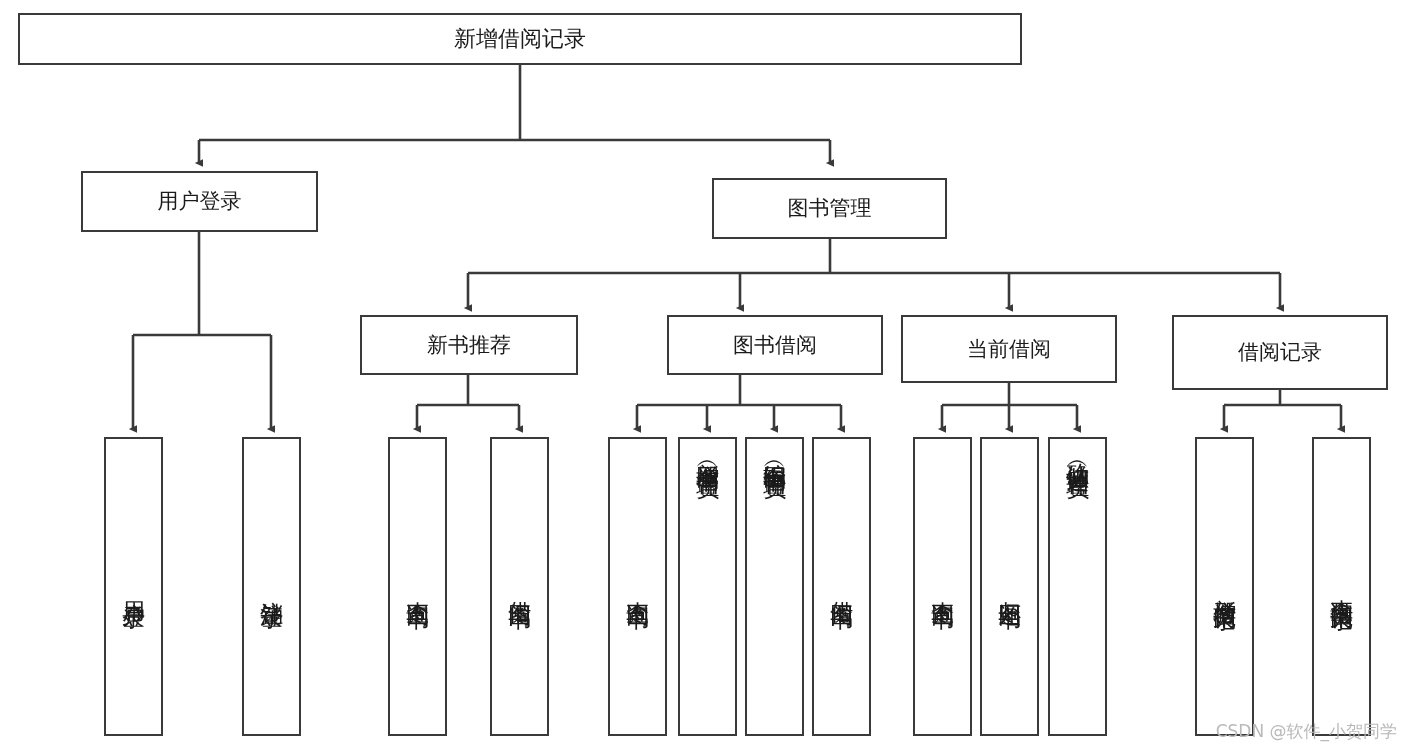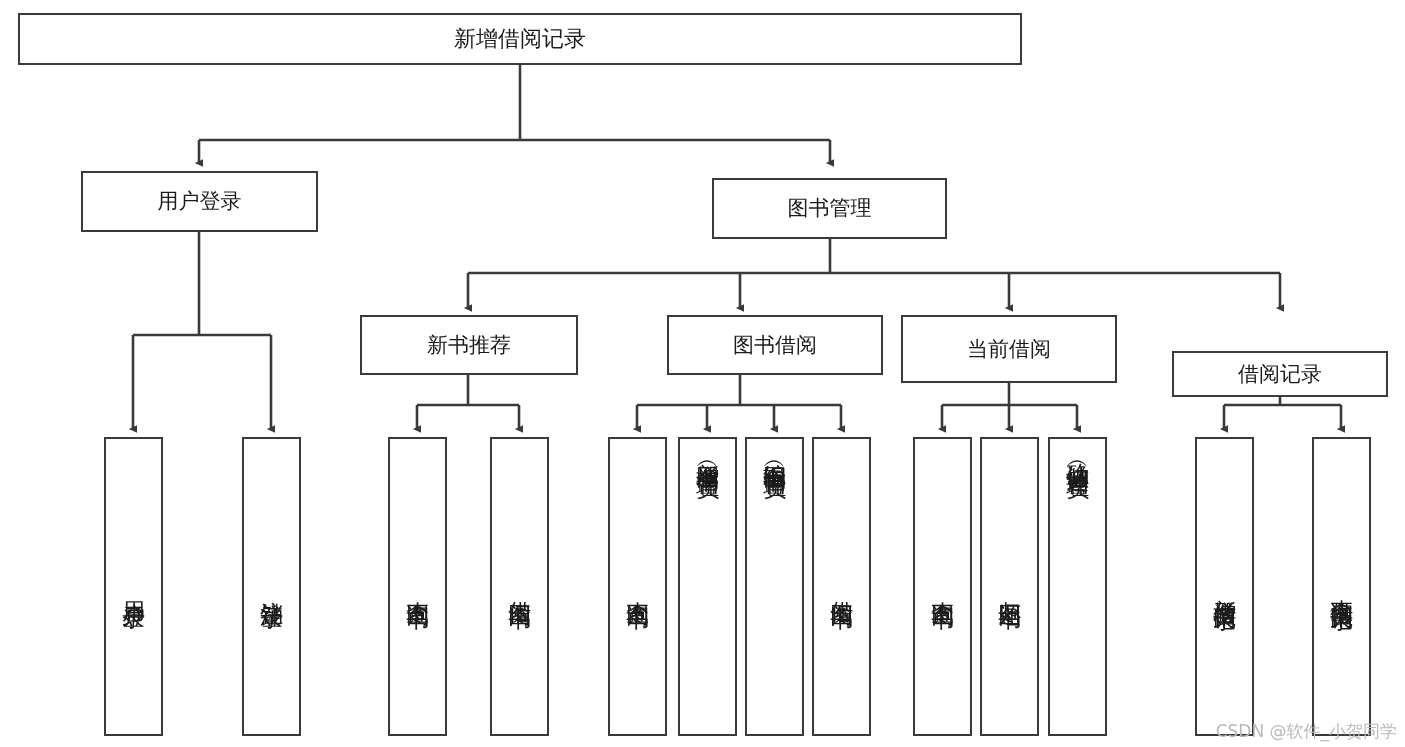--- a/index.html
+++ b/index.html
@@ -147,21 +147,21 @@
 
   <div class="node horiz" style="left:360px; top:315px; width:218px; height:60px;">
     <span class="label">新书推荐</span>
   </div>
   <div class="node horiz" style="left:632px; top:315px; width:216px; height:60px;margin-left:35px;">
     <span class="label">图书借阅</span>
   </div>
   <div class="node horiz" style="left:901px; top:315px; width:216px; height:68px;">
     <span class="label">当前借阅</span>
   </div>
-  <div class="node horiz" style="left:1172px; top:315px; width:216px; height:46px;margin-top:36px;">
+  <div class="node horiz" style="left:1172px; top:315px; width:216px; height:75px;">
     <span class="label">借阅记录</span>
   </div>
 
   <div class="node vert centered" style="left:104px; top:437px; width:59px; height:299px;">
     <span class="label">用户登录</span>
   </div>
   <div class="node vert centered" style="left:242px; top:437px; width:59px; height:299px;">
     <span class="label">注销登录</span>
   </div>
 

